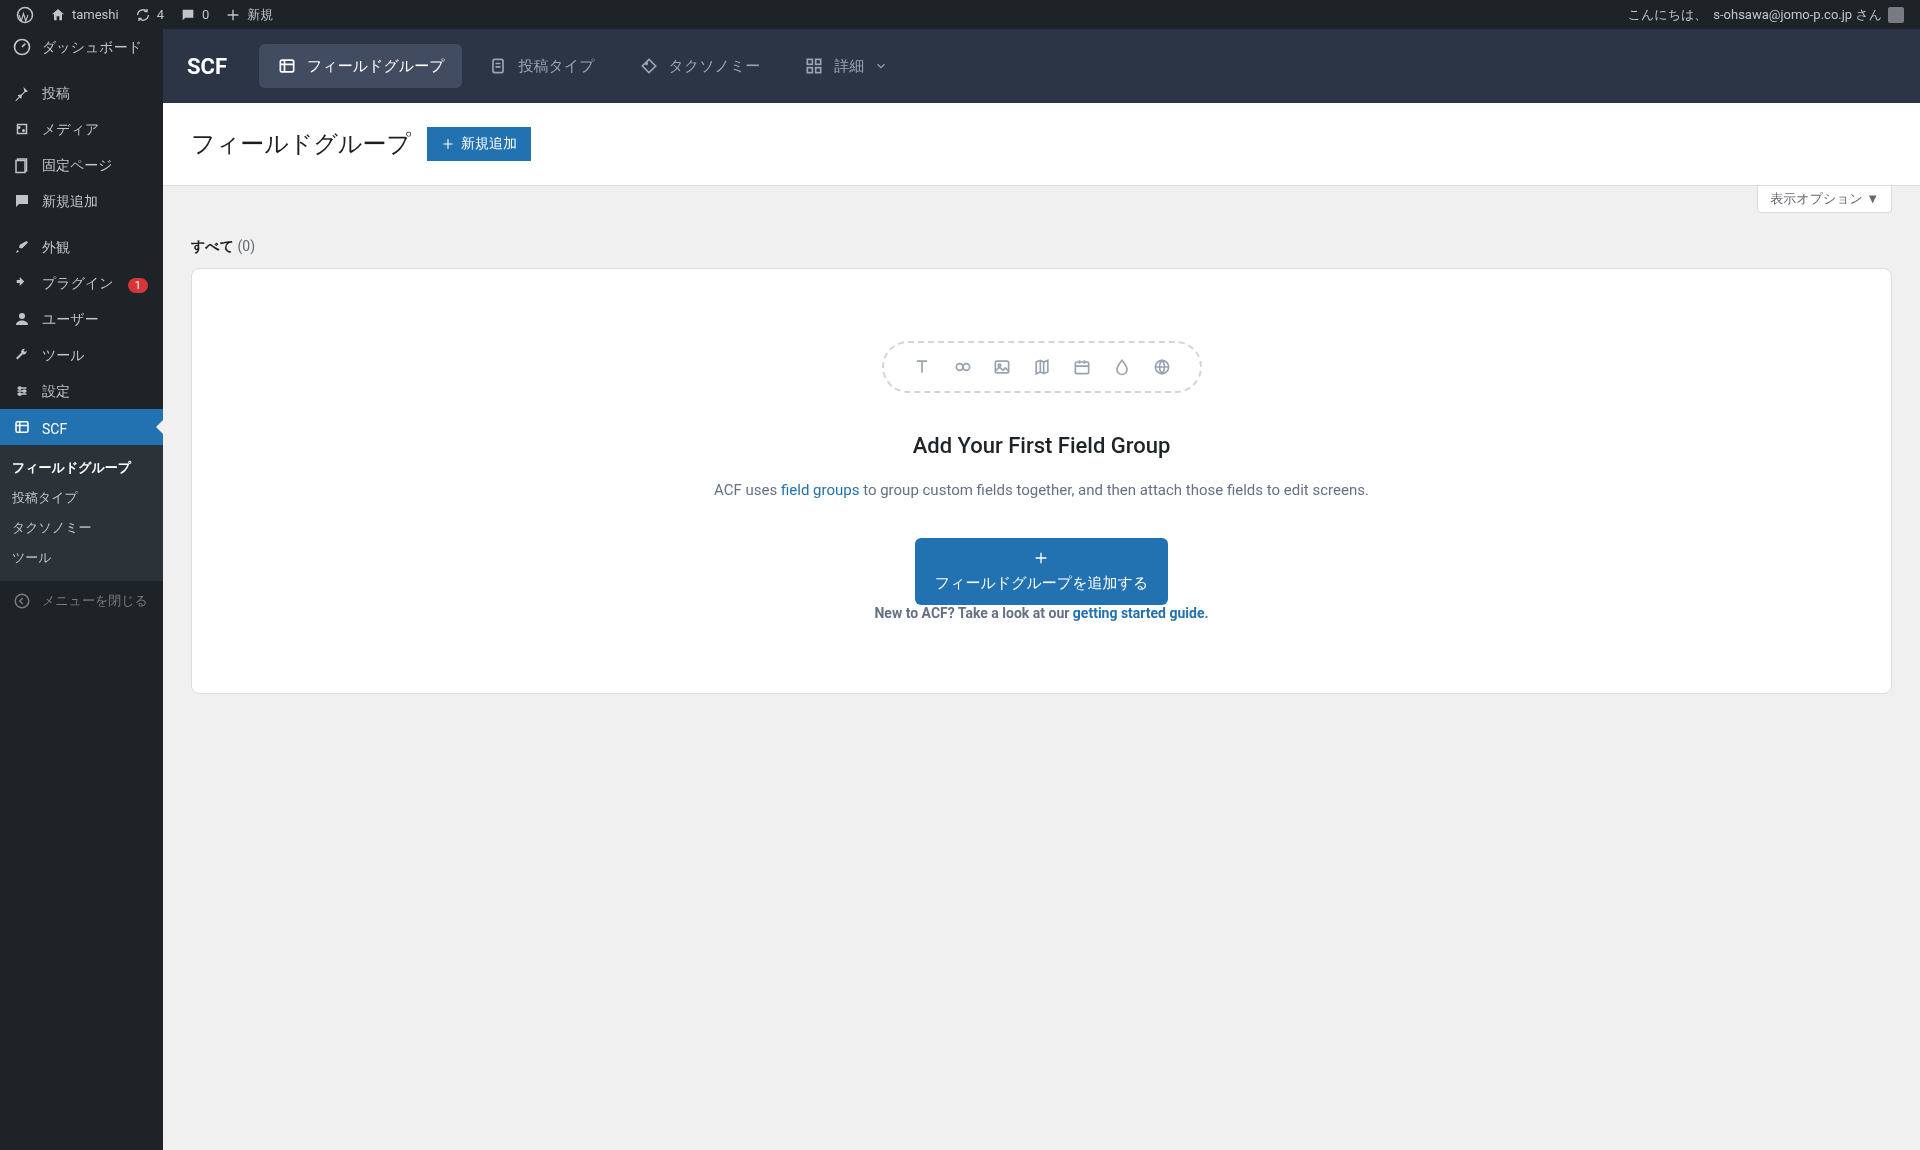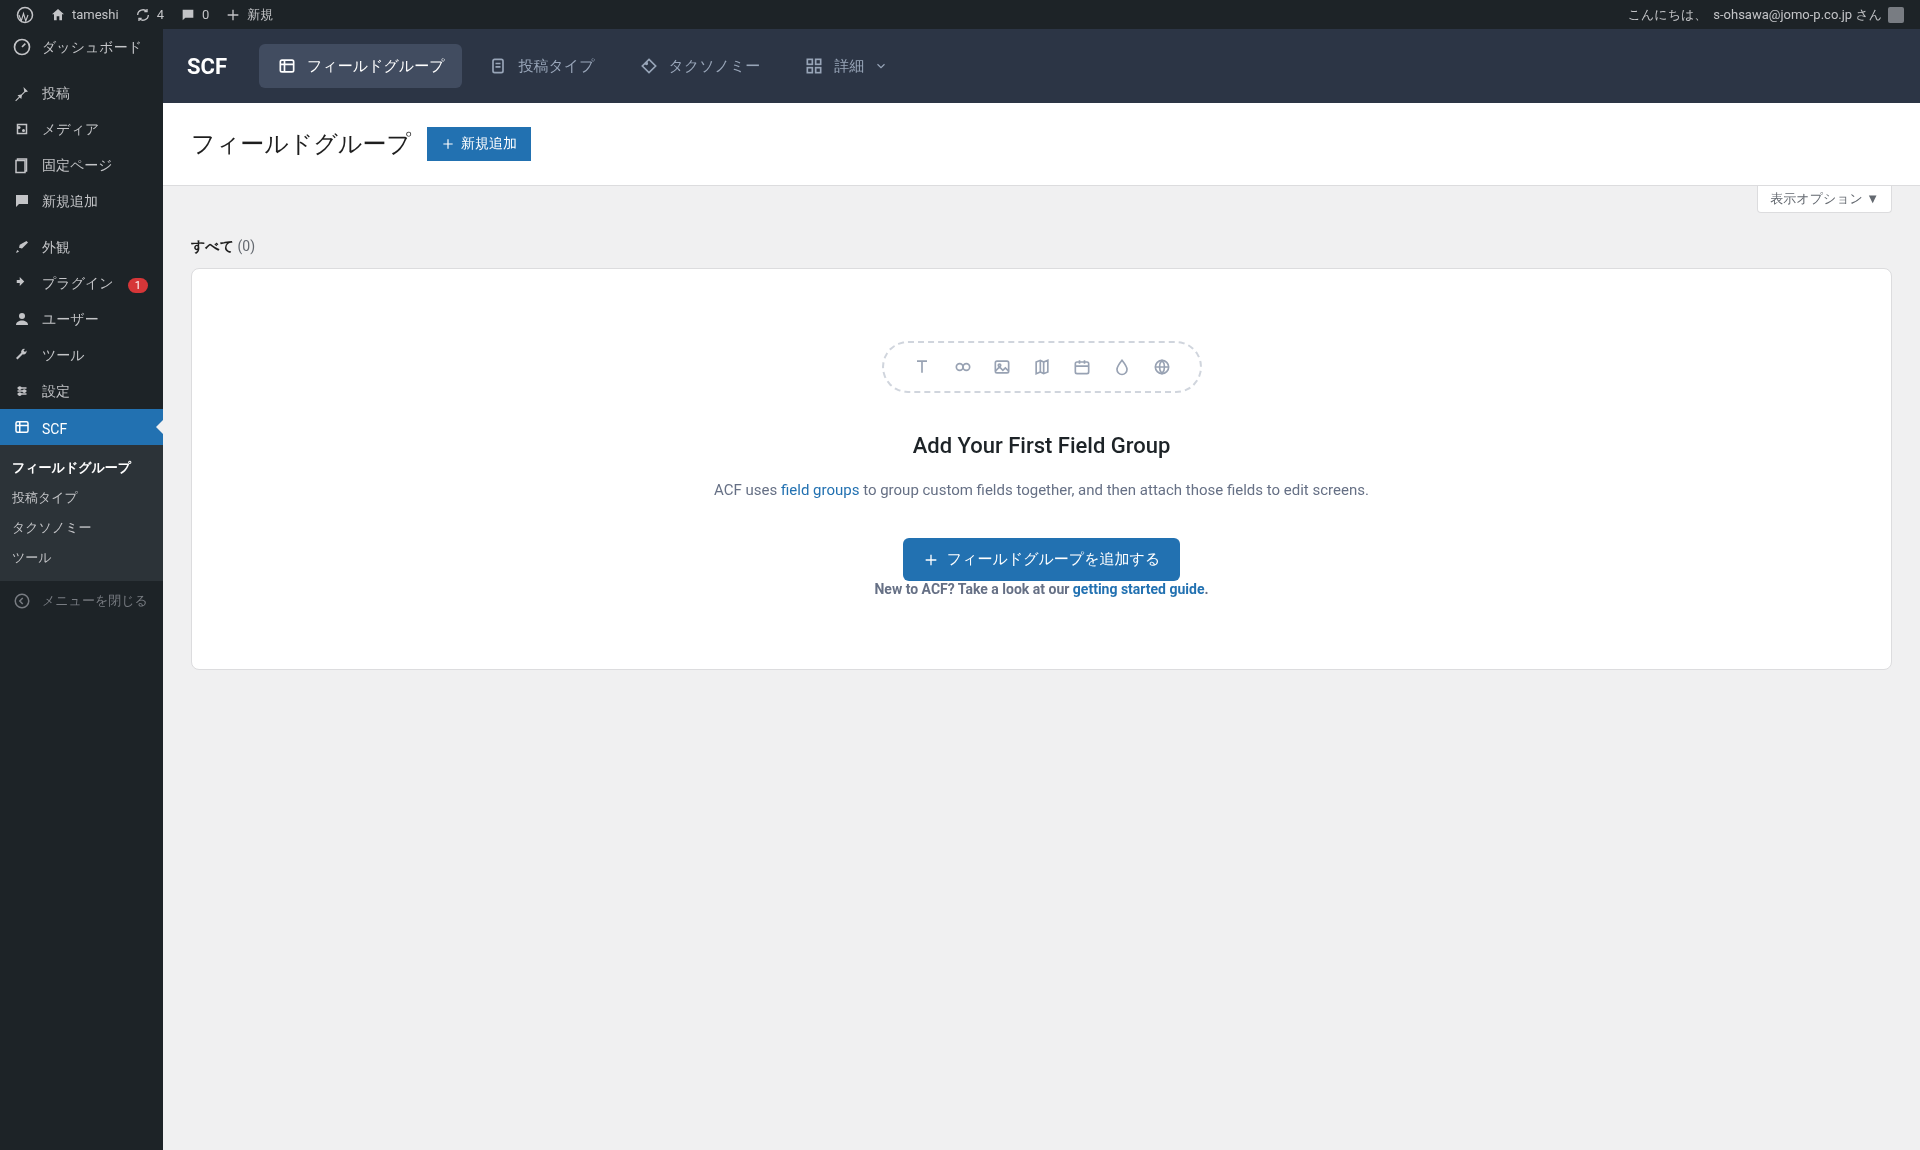--- a/index.html
+++ b/index.html
@@ -47,21 +47,21 @@
     .filter-bar { padding: 52px 0 12px; font-size: 14px; }
     .filter-count { color: #646970; }
     
     
     .empty-card { background: #fff; border: 1px solid #dcdcde; border-radius: 8px; padding: 72px 40px; text-align: center; }
     .icon-pill { display: inline-flex; align-items: center; gap: 20px; padding: 14px 28px; border: 2px dashed #d0d5dd; border-radius: 999px; margin-bottom: 40px; }
     .icon-pill-icon { width: 20px; height: 20px; color: #98a2b3; }
     .empty-title { font-size: 22px; font-weight: 500; color: #1d2327; margin-bottom: 20px; }
     .empty-desc { font-size: 15px; color: #667085; margin-bottom: 36px; line-height: 1.6; }
     .empty-desc a { color: #2271b1; text-decoration: none; }
-    .btn-large { background: #2271b1; color: #fff; border: none; padding: 12px 20px; border-radius: 6px; font-size: 15px; cursor: pointer; display: inline-flex; align-items: center; gap: 8px; }
+    .btn-large { background: #2271b1; color: #fff; border: none; padding: 12px 20px; border-radius: 6px; font-size: 15px; cursor: pointer; display: inline-flex; align-items: center; gap: 8px; flex-direction: column; }
     .empty-footer { font-size: 14px; color: #667085; font-weight: bold; }
     .empty-footer a { color: #2271b1; text-decoration: none; }
     
     svg { display: block; }
   </style>
 </head>
 <body>
 
 <div class="admin-bar">
   <div class="admin-bar-left">

